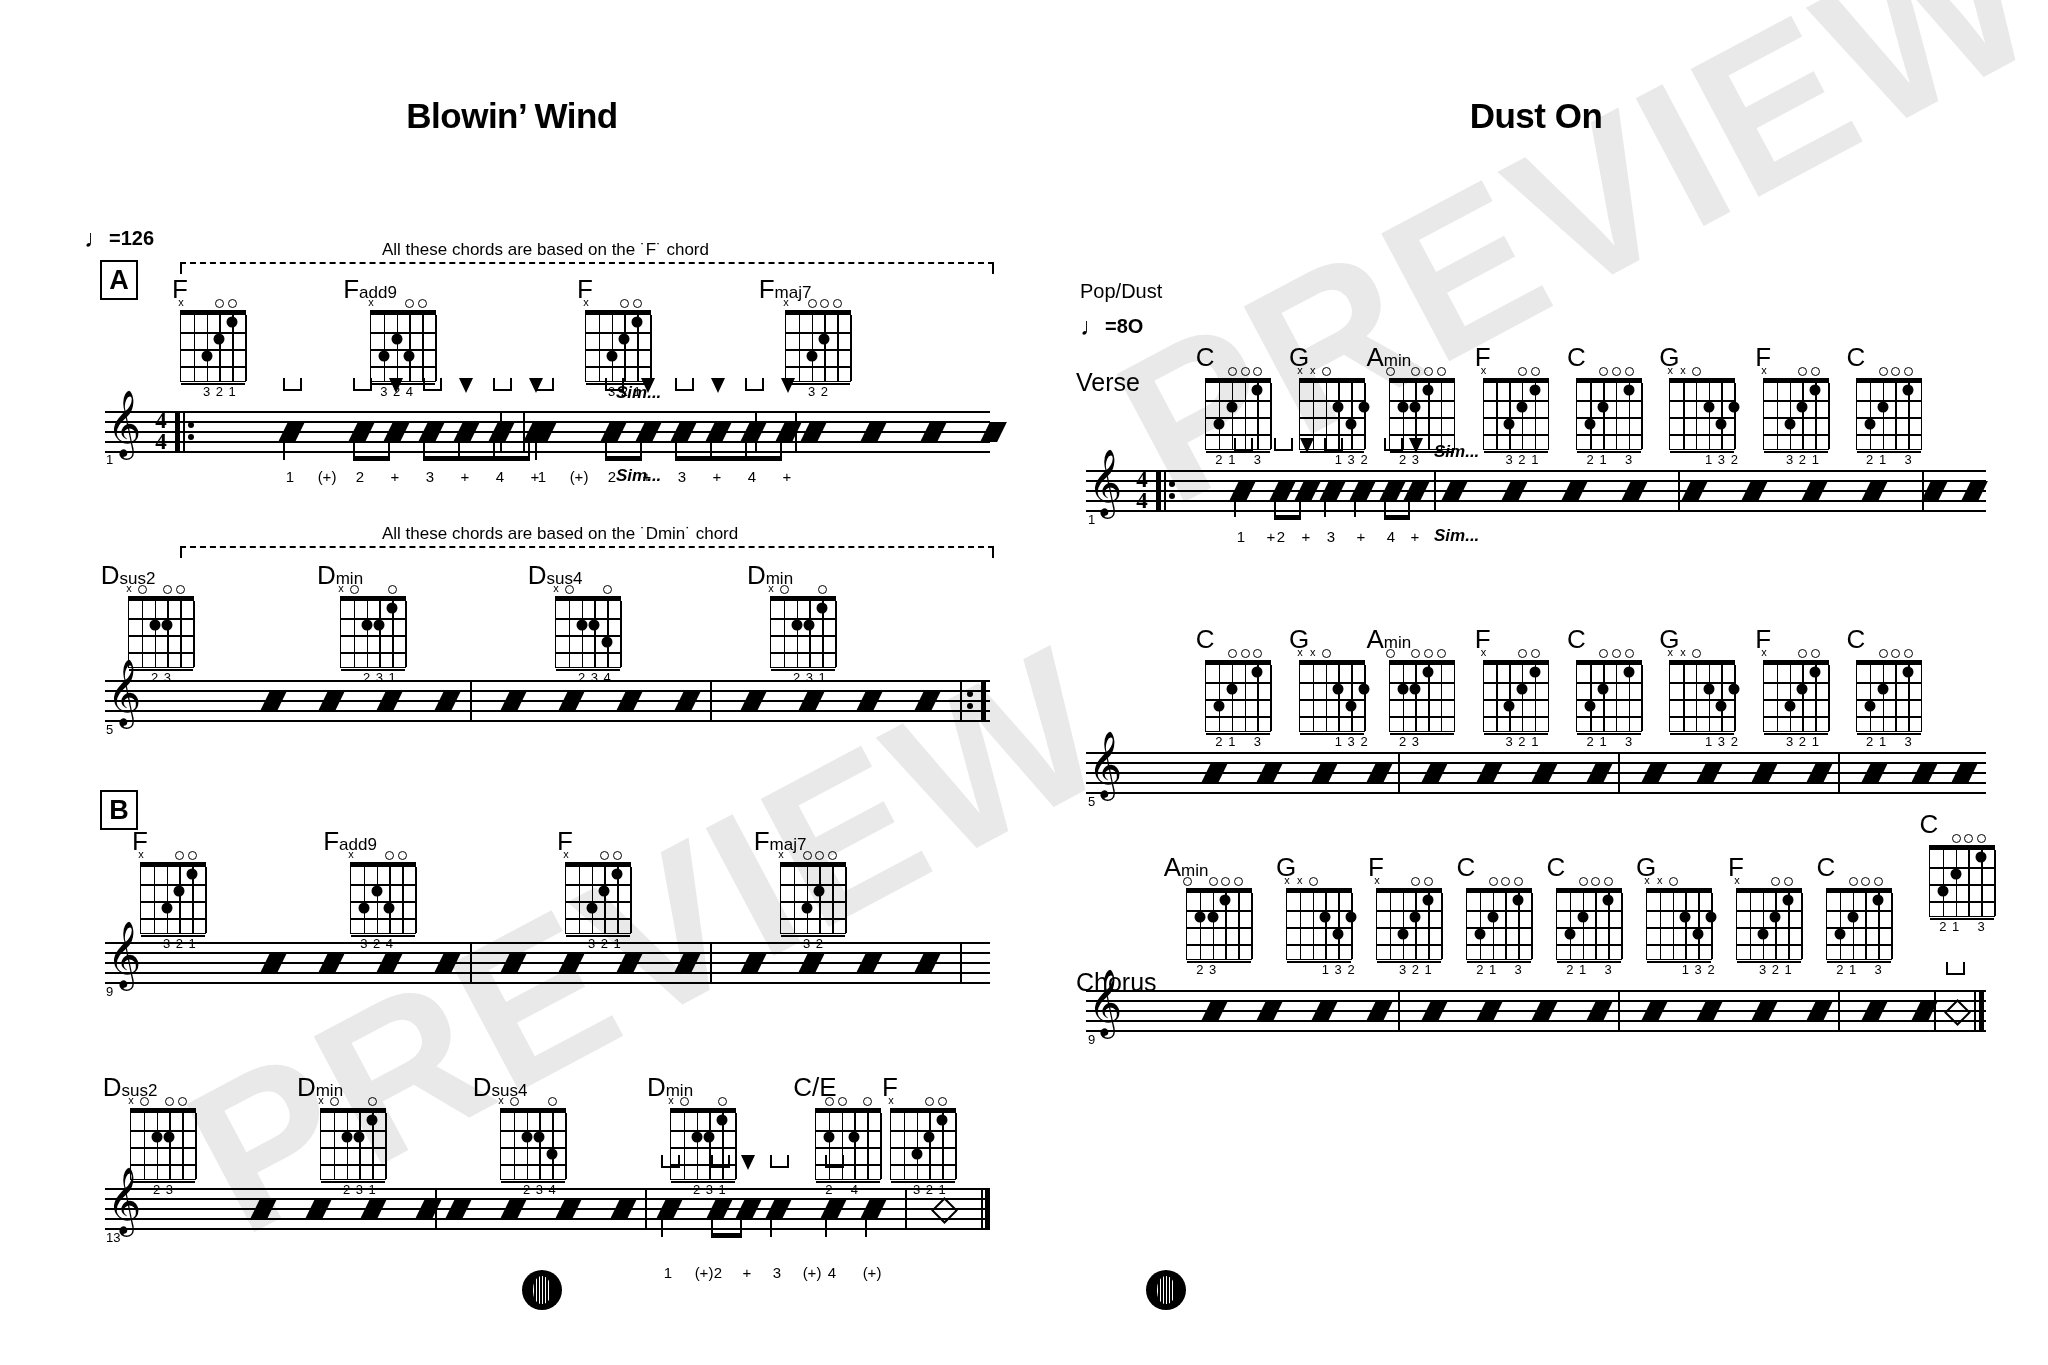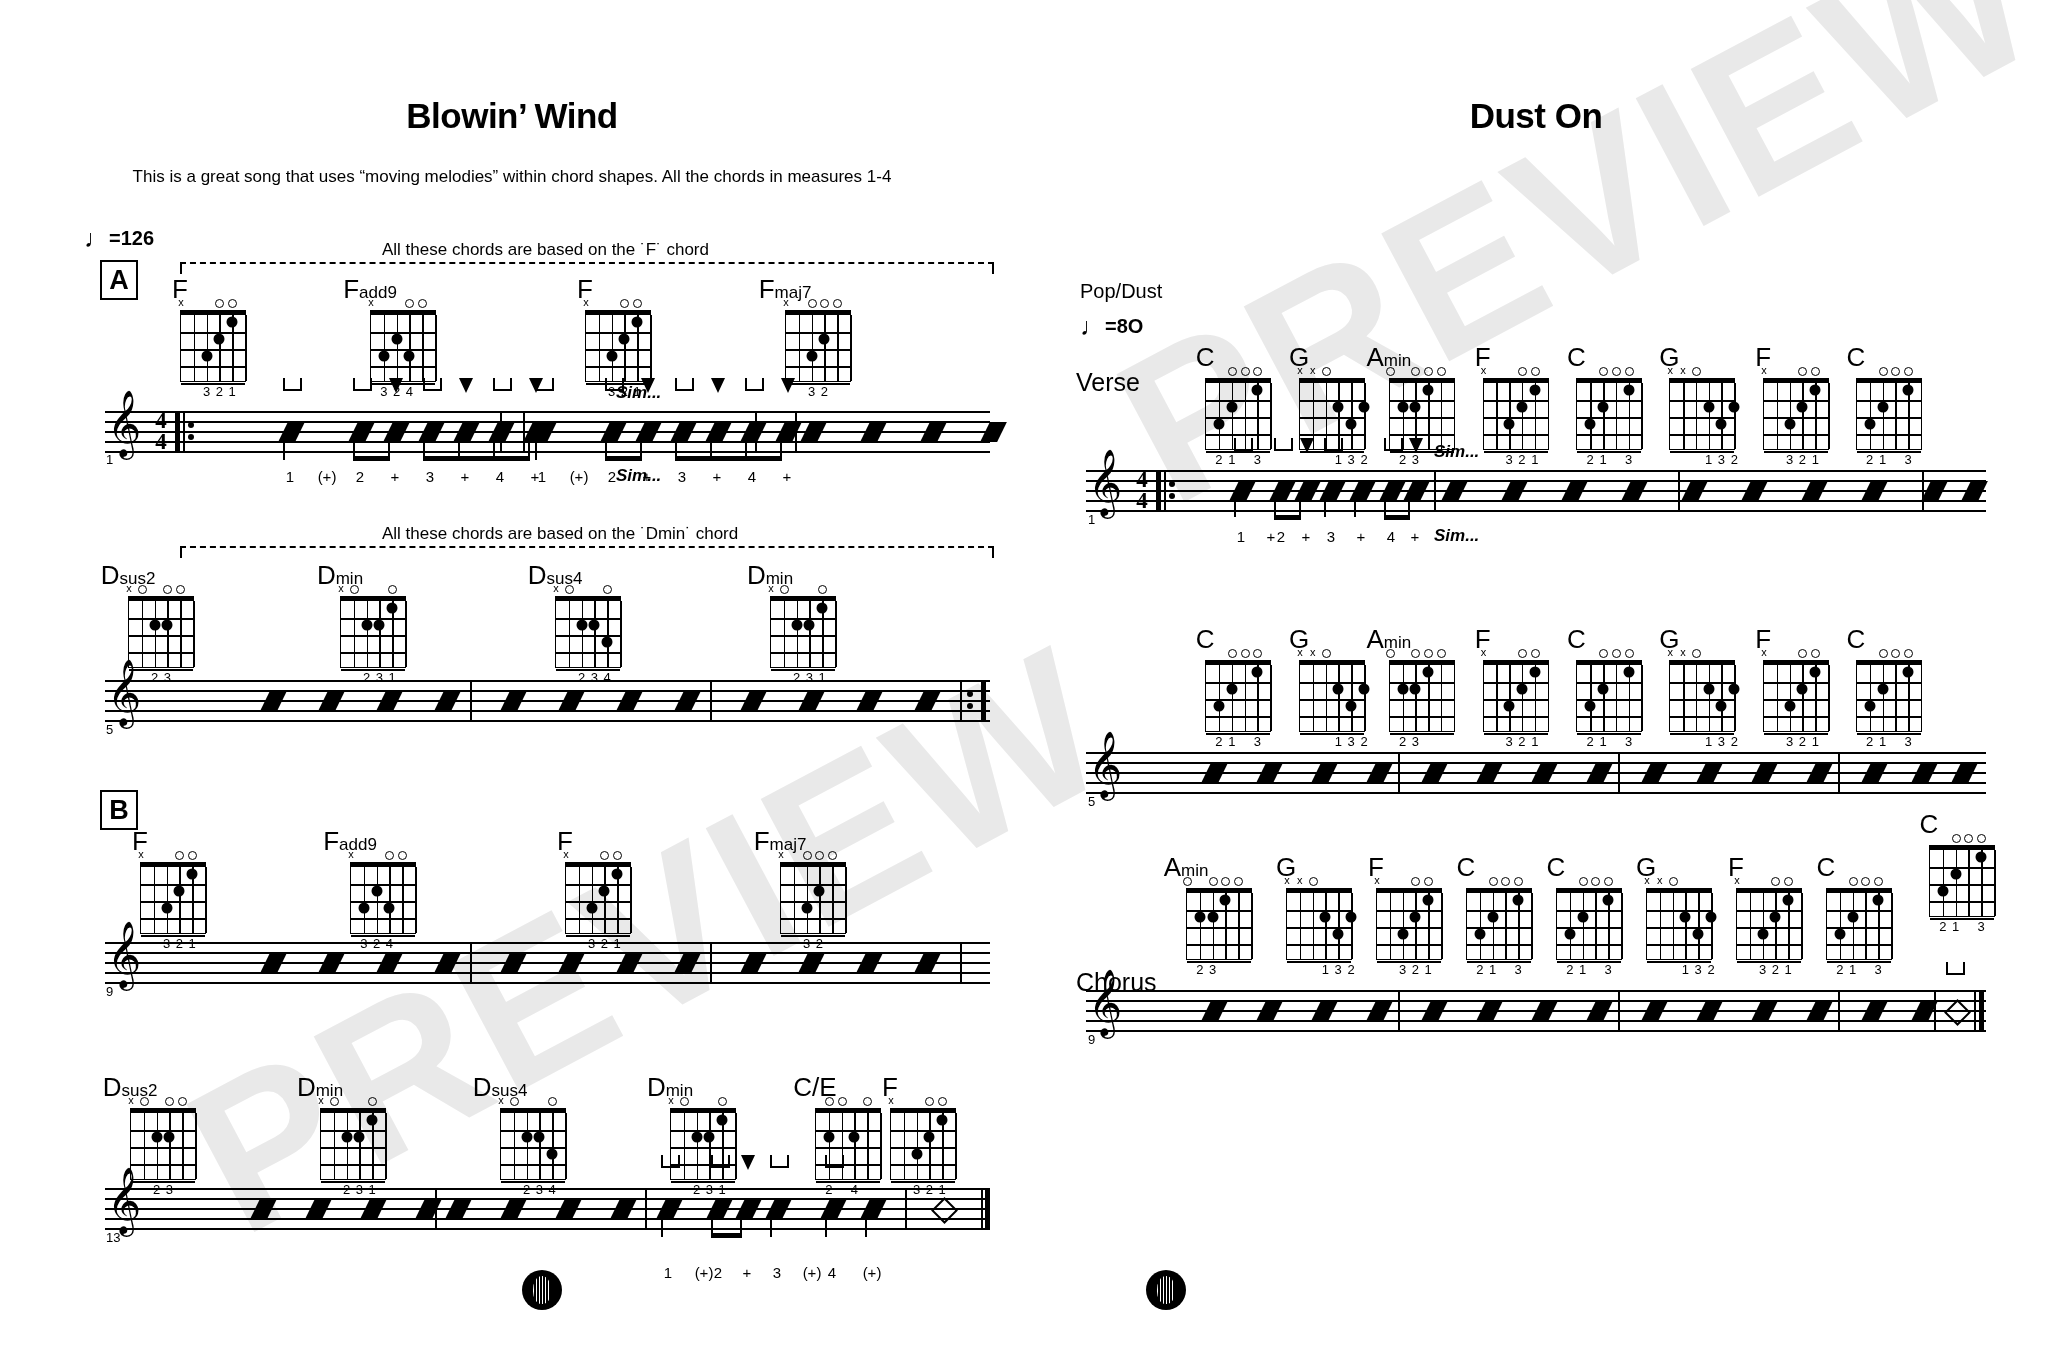--- a/index.html
+++ b/index.html
@@ -100,21 +100,20 @@
 
 <div id="watermark">
   <span class="wm-left">PREVIEW</span>
   <span class="wm-right">PREVIEW</span>
 </div>
 
 <div id="page">
     <div class="col col-left" style="height:1365px;">
       <div class="song-title" style="top:96px;">Blowin’ Wind</div>
       <div class="song-desc" style="top:166px;">
-        <div>This is a great song that uses “moving melodies” within chord shapes. All the chords in measures 1-4</div>
       </div>
       <div class="tempo" style="left:84px;top:222px;"><span class="nt">♩</span><span>=126</span></div>
       <div class="rehearsal" style="left:100px;top:260px;">A</div>
       <div class="rehearsal" style="left:100px;top:790px;">B</div>
       <div class="bracket-label" style="left:382px;top:240px;">All these chords are based on the ˙F˙ chord</div>
       <div class="dashed-bracket" style="left:180px;top:262px;width:810px;"></div>
       <div class="bracket-label" style="left:382px;top:524px;">All these chords are based on the ˙Dmin˙ chord</div>
       <div class="dashed-bracket" style="left:180px;top:546px;width:810px;"></div>
       <div class="chord" style="left:180px;top:310px;">
         <div class="cname"><span>F</span></div>

